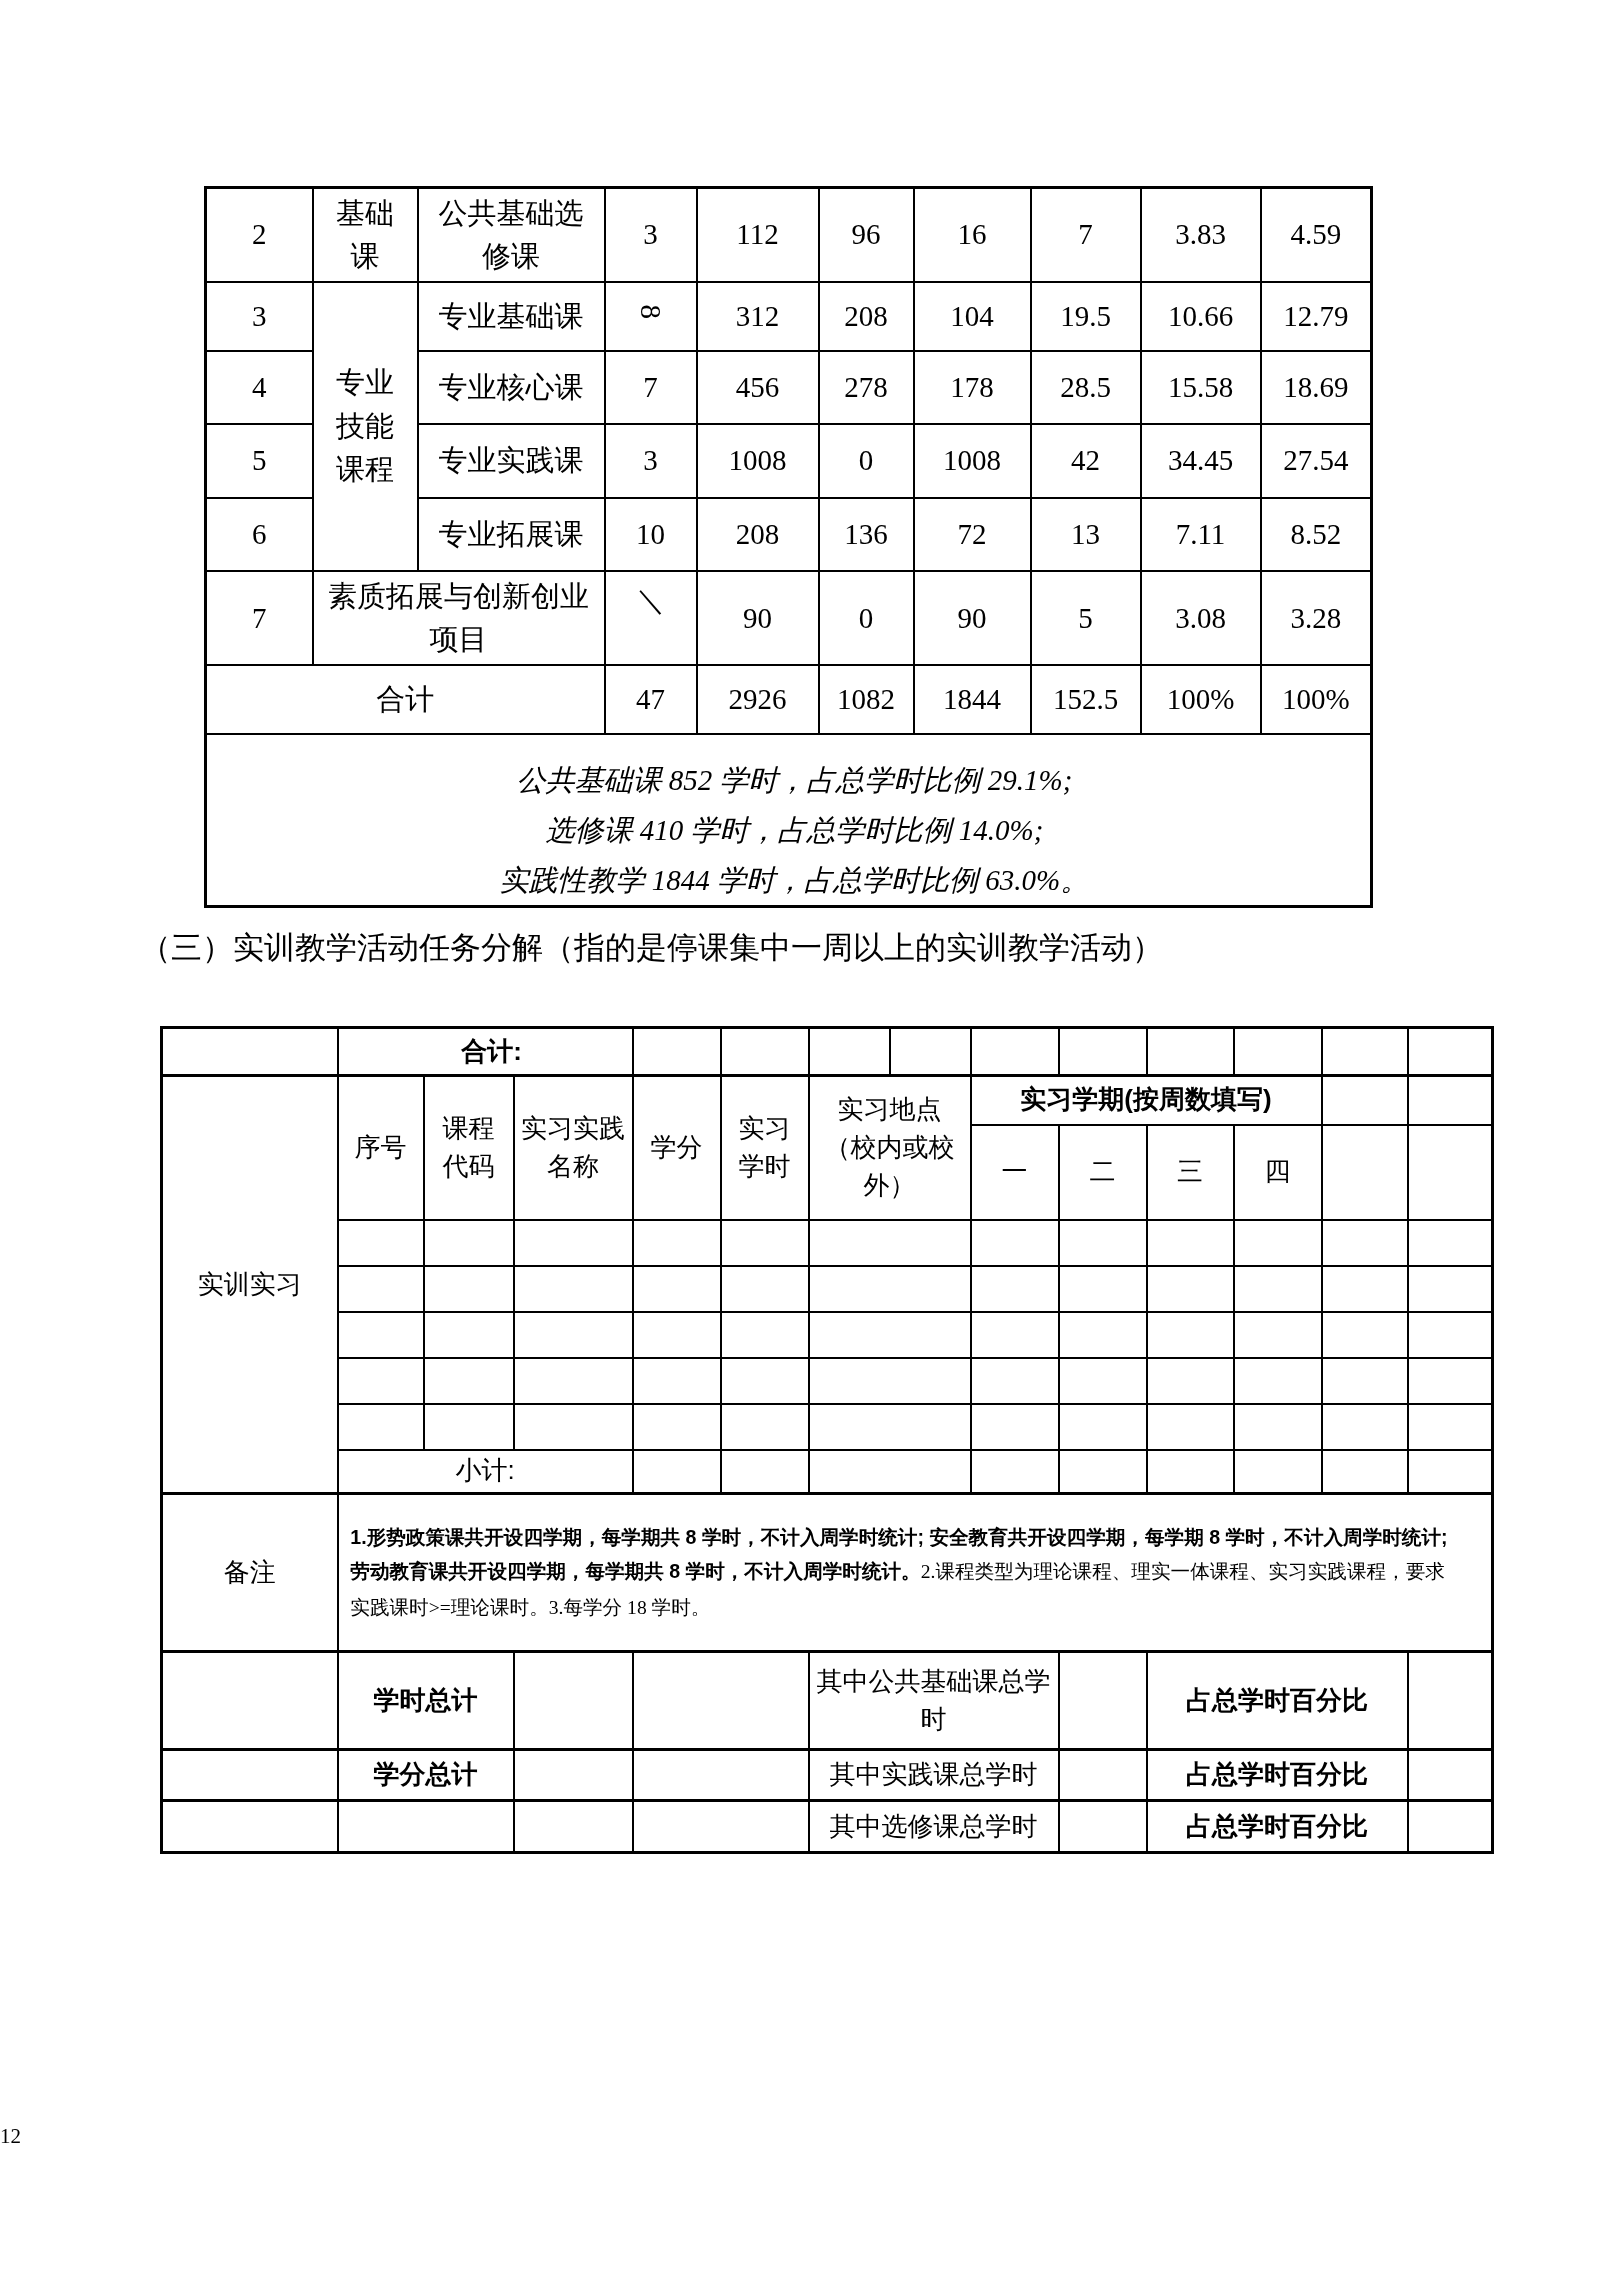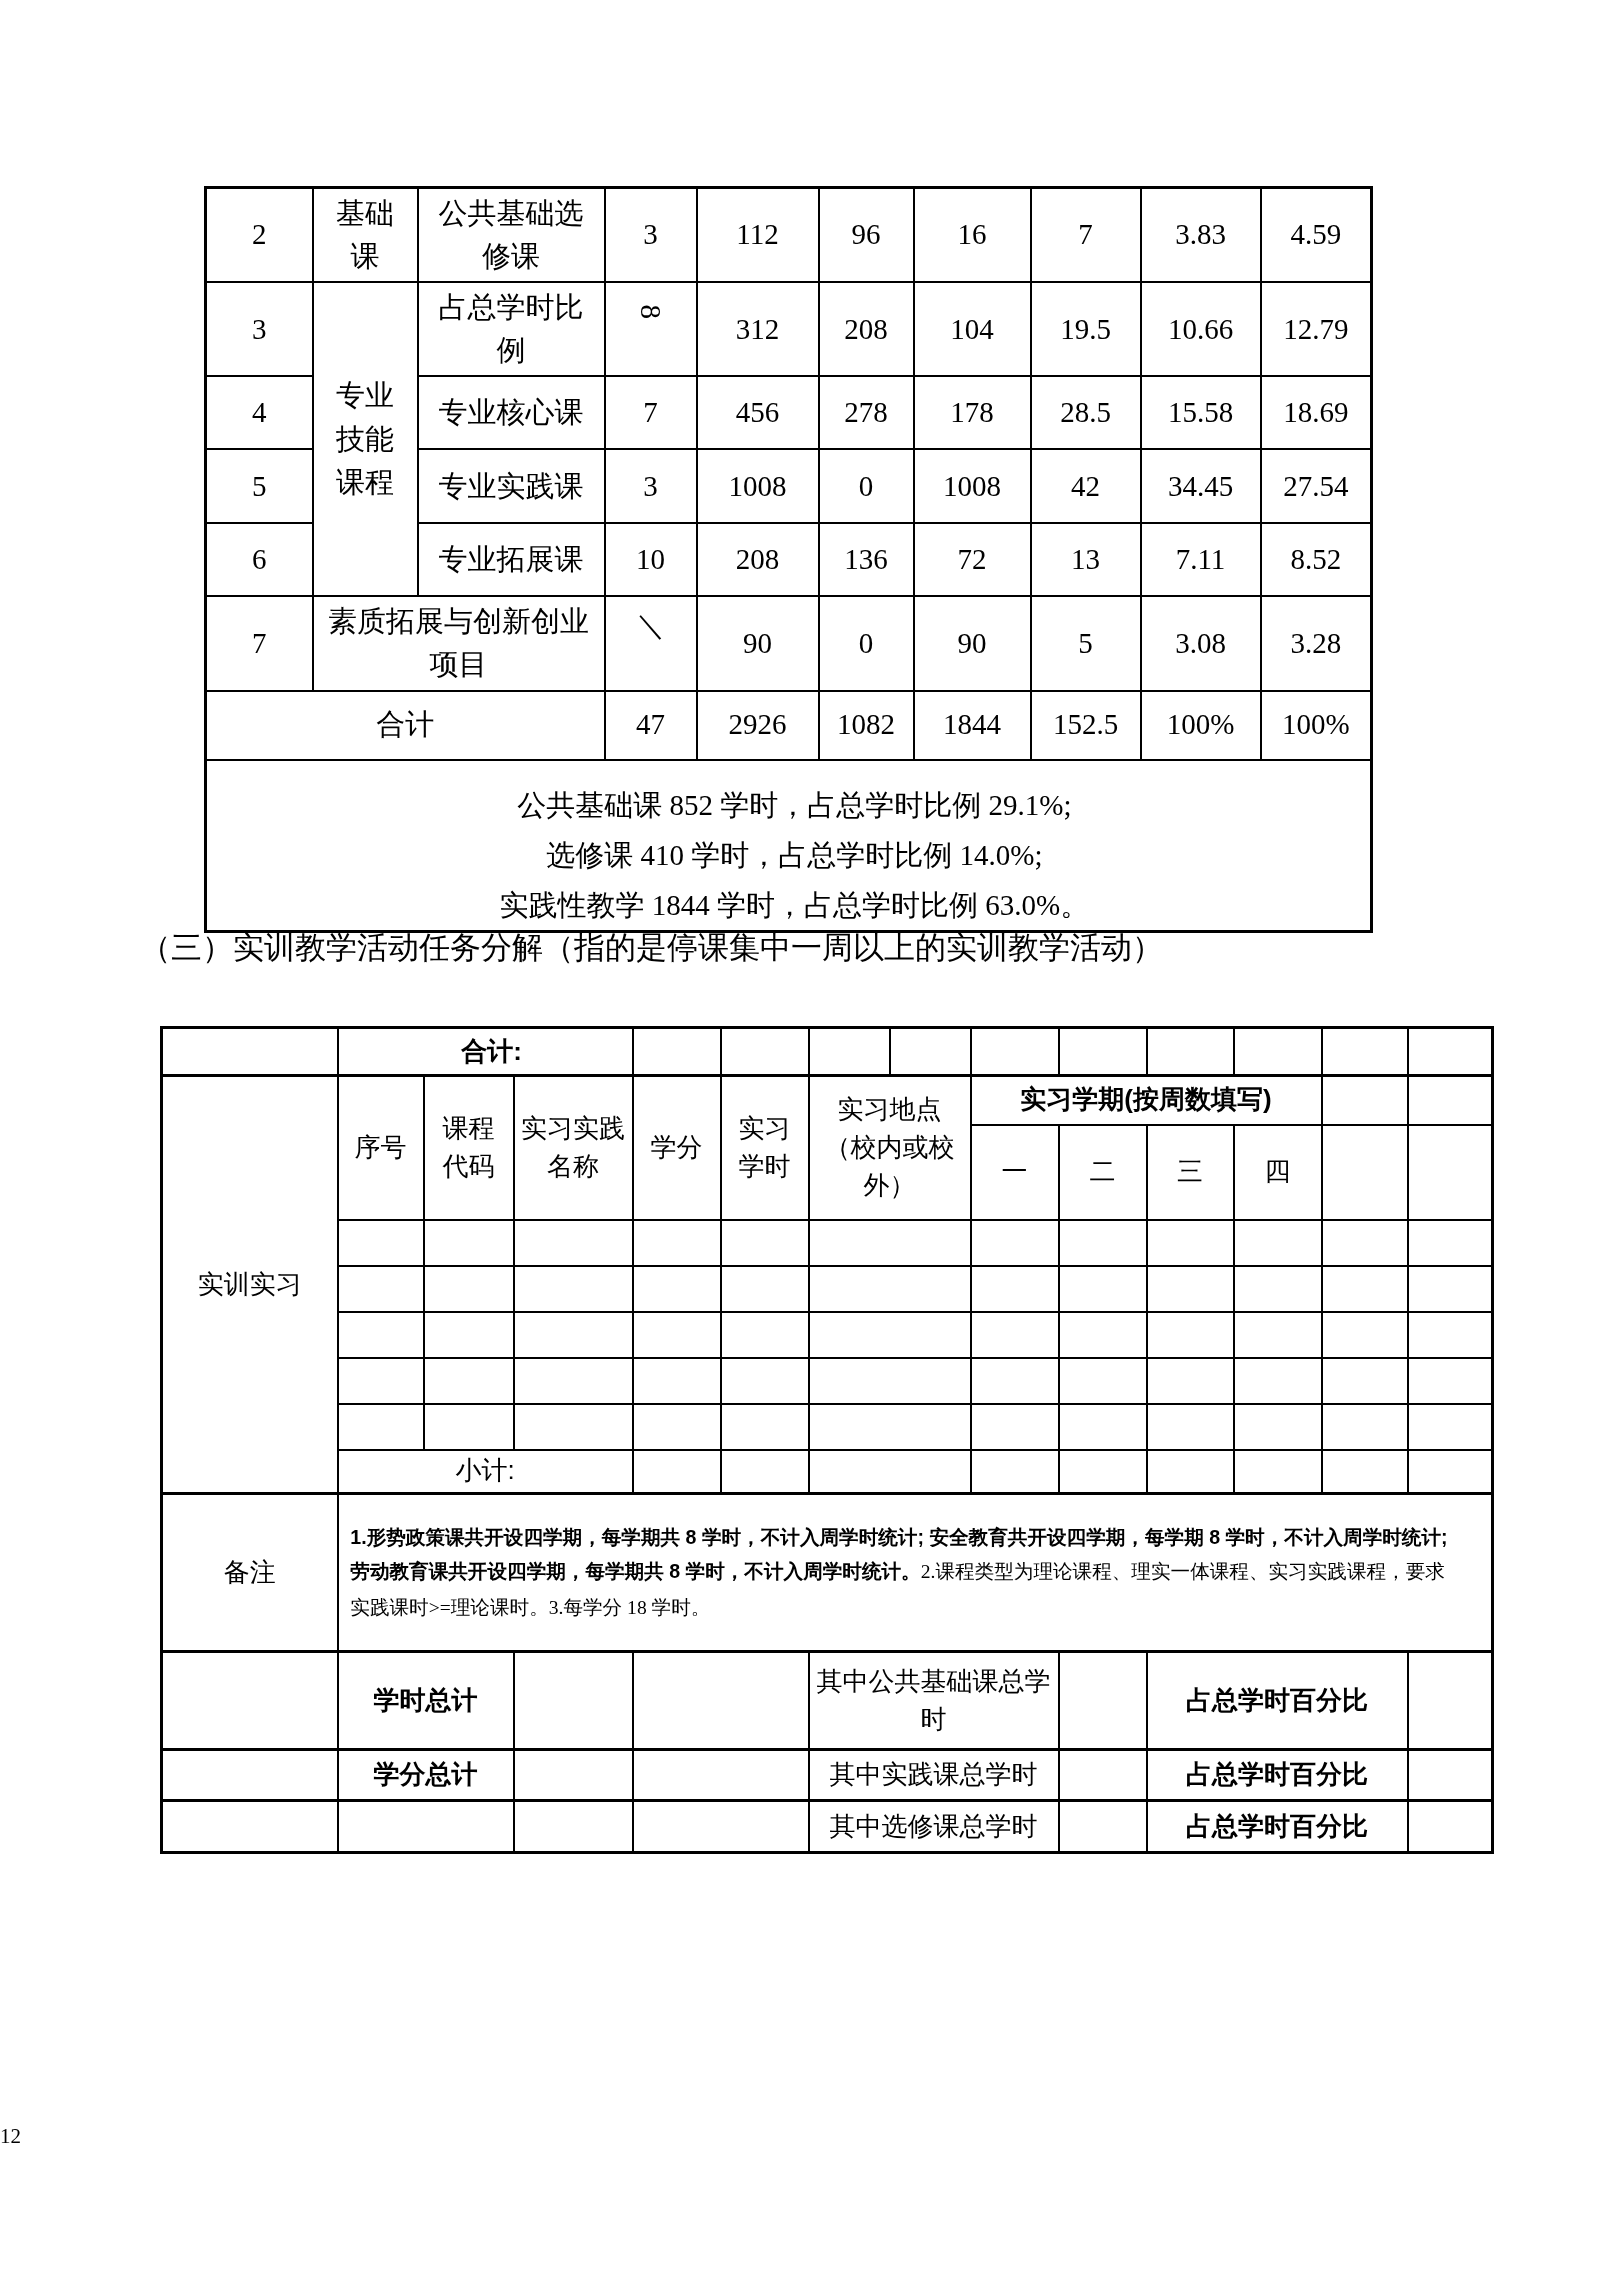--- a/index.html
+++ b/index.html
@@ -9,21 +9,21 @@
   td{overflow:hidden;}
 
   
   .t1{position:absolute;left:204px;top:186px;width:1165px;border:3.9px solid #000;}
   .t1 td{border:2px solid #000;border-top-width:2.6px;border-bottom-width:2.6px;
          text-align:center;vertical-align:middle;font-size:29px;line-height:1.5;padding:2.6px 7.9px;}
   .t1 td.cat{padding:2.6px 17px;}
   .t1 td.cname{padding:2.6px 13px;}
   .vtop{vertical-align:top !important;padding-top:6.5px !important;}
   .rot8{display:inline-block;transform:rotate(90deg);}
-  .notes-cell{text-align:center;vertical-align:top !important;padding:19.6px 3.9px 0 15.7px !important;}
+  .notes-cell{text-align:center;vertical-align:top !important;padding:19.6px 3.9px 0 15.7px !important;font-style:italic;}
   .notes-cell div{line-height:50px;}
 
   
   .heading{position:absolute;left:140px;top:927px;font-family:"Liberation Sans","DejaVu Sans",sans-serif;
            font-weight:normal;font-size:31px;white-space:nowrap;}
 
   
   .t2{position:absolute;left:160px;top:1026px;width:1332px;border:3.3px solid #000;}
   .t2 td{border:2px solid #000;text-align:center;vertical-align:middle;
          font-family:"Liberation Sans","DejaVu Sans",sans-serif;font-size:26px;line-height:1.45;padding:1.3px 6.5px;}
@@ -77,21 +77,21 @@
       <td>112</td>
       <td>96</td>
       <td>16</td>
       <td>7</td>
       <td>3.83</td>
       <td>4.59</td>
     </tr>
     <tr class="h105">
       <td>3</td>
       <td class="cat" rowspan="4">专业技能课程</td>
-      <td class="cname">占总学时比例</td>
+      <td class="cname">专业基础课</td>
       <td class="vtop"><span class="rot8">8</span></td>
       <td>312</td>
       <td>208</td>
       <td>104</td>
       <td>19.5</td>
       <td>10.66</td>
       <td>12.79</td>
     </tr>
     <tr class="h112">
       <td>4</td>

